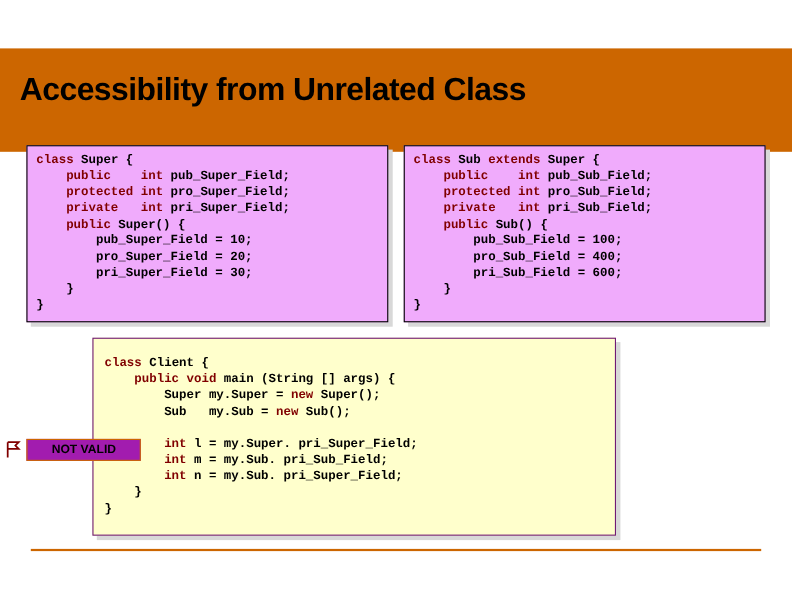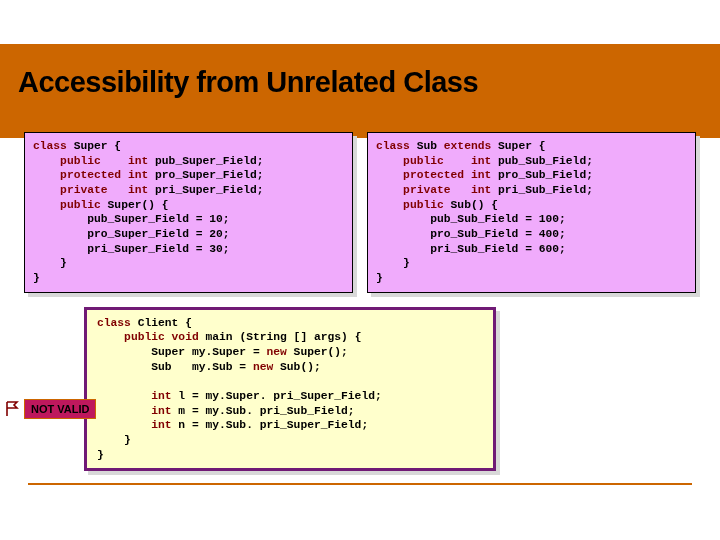--- a/index.html
+++ b/index.html
@@ -3,25 +3,25 @@
 <meta charset="utf-8">
 <style>
   * { margin: 0; padding: 0; box-sizing: border-box; }
   body { width: 720px; height: 540px; font-family: Arial, sans-serif; background: #fff; overflow: hidden; }
   .header-band { background: #cc6600; height: 94px; padding: 8px 18px 0 18px; margin-top: 44px; }
   .header-band h1 { color: #000; font-size: 29px; font-weight: 900; letter-spacing: -0.5px; font-family: Arial Black, Arial, sans-serif; padding-top: 14px; }
   .code-pair { display: flex; gap: 14px; padding: 0 24px; margin-top: -6px; }
   .code-box { flex: 1; background: #f0abfc; border: 1px solid #000; box-shadow: 4px 4px 0 #d8d8d8; padding: 6px 8px; font-family: "Courier New", monospace; font-size: 11.3px; line-height: 1.3; white-space: pre; font-weight: bold; }
   .kw { color: #800000; }
   .client-area { position: relative; margin: 14px 24px 0 24px; }
-  .client-box { background: #ffffcc; border: 3px solid #701a75; box-shadow: 4px 4px 0 #d8d8d8; padding: 6px 10px; font-family: "Courier New", monospace; font-size: 11.3px; line-height: 1.3; white-space: pre; font-weight: bold; margin-left: 60px; width: 412px; }
+  .client-box { background: #ffffcc; border: 1px solid #701a75; box-shadow: 4px 4px 0 #d8d8d8; padding: 16px 10px; font-family: "Courier New", monospace; font-size: 11.3px; line-height: 1.3; white-space: pre; font-weight: bold; margin-left: 60px; width: 476px; }
   .flag-wrap { position: absolute; left: -20px; top: 92px; display: flex; align-items: center; }
   .flag-icon { width: 18px; height: 18px; margin-right: 2px; }
   .flag-icon svg { display: block; }
-  .flag-box { border: 1px solid #cc6600; background: #be185d; padding: 3px 6px; font-size: 11px; font-weight: bold; font-family: Arial, sans-serif; }
+  .flag-box { border: 1px solid #cc6600; background: #a21caf; padding: 3px 22px; font-size: 11px; font-weight: bold; font-family: Arial, sans-serif; }
   .uml { position: absolute; right: -4px; top: 2px; width: 130px; height: 150px; }
   .uml-box { position: absolute; border: 1px solid #000; background: #ffffcc; padding: 2px 6px; font-size: 10px; font-family: Arial, sans-serif; text-align: center; }
   .uml-super { left: 40px; top: 0; }
   .uml-sub { left: 0; top: 104px; }
   .uml-client { left: 82px; top: 104px; }
   .uml-line { position: absolute; }
   .rule { border: 0; border-top: 2px solid #cc6600; margin: 12px 28px 0 28px; }
 </style>
 </head>
 <body>

